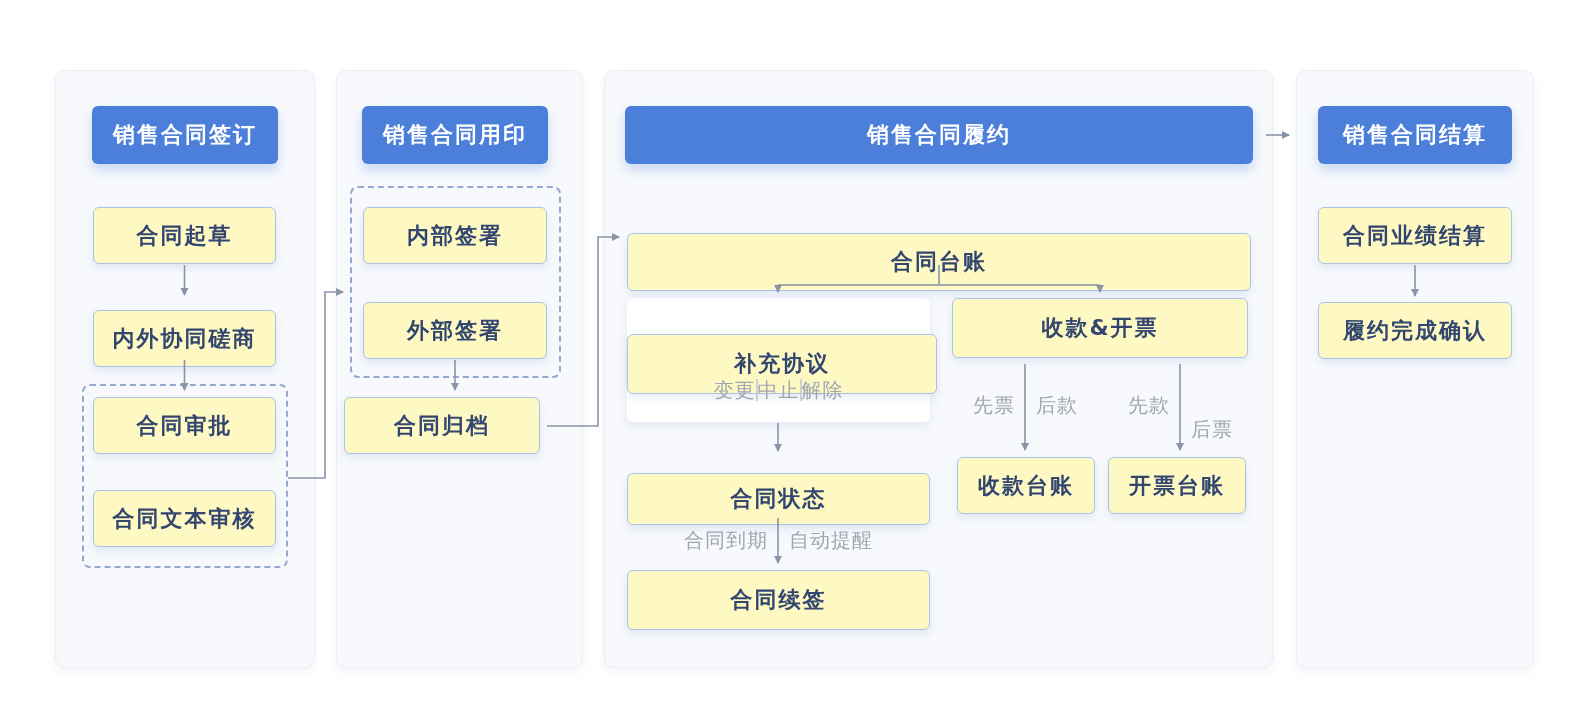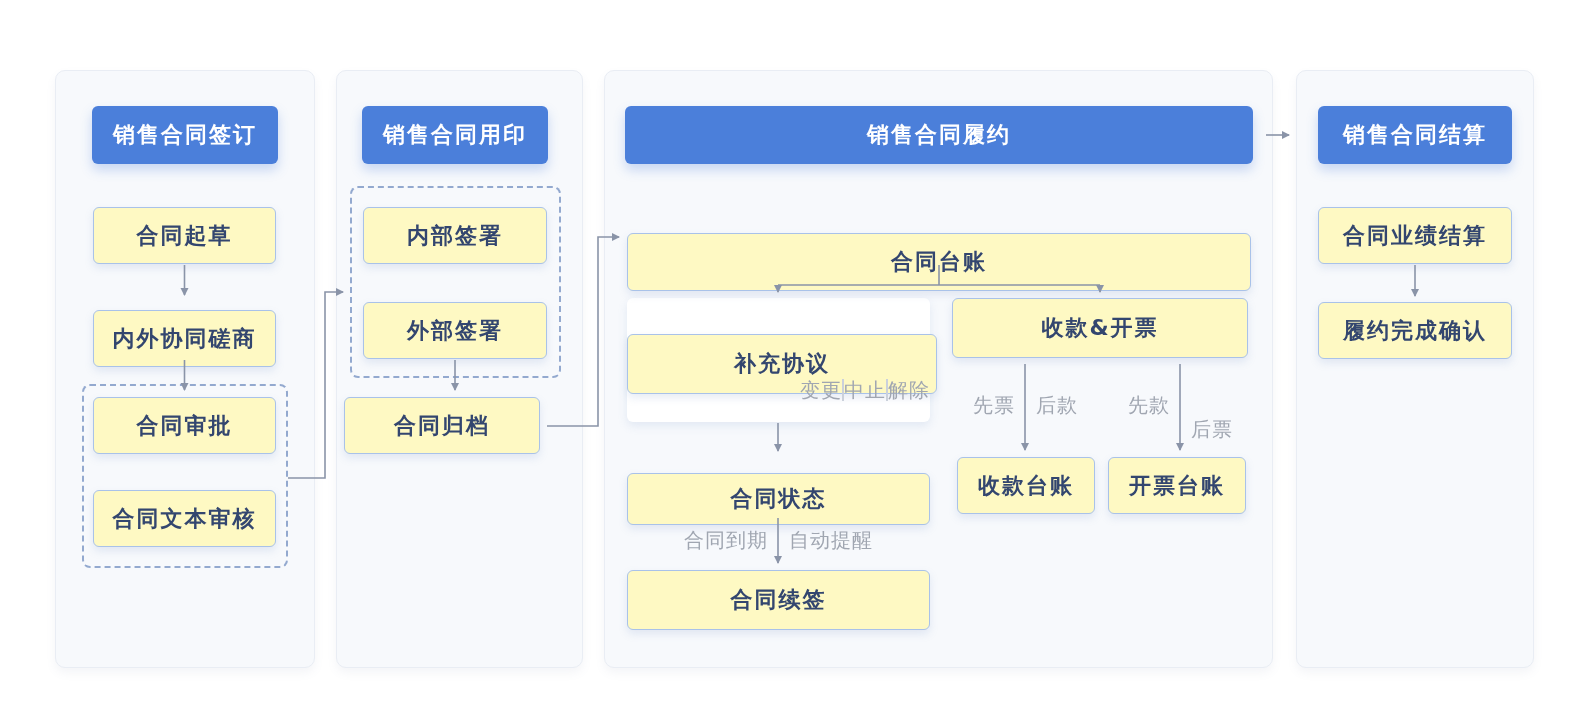--- a/index.html
+++ b/index.html
@@ -61,21 +61,21 @@
     position: absolute;
     background: #ffffff;
     border-radius: 6px;
     box-shadow: 0 4px 10px rgba(120, 150, 200, 0.16);
     z-index: 2;
   }
   .tagrow {
     position: absolute;
     display: flex;
     align-items: center;
-    justify-content: flex-end;
+    justify-content: center;
     color: var(--c-muted, #A0A6B1);
     font-size: 20px;
     letter-spacing: 1px;
     z-index: 3;
   }
   .tagrow .tagdiv {
     width: 2px;
     height: 22px;
     background: var(--c-divider, #CBD1DB);
   }

